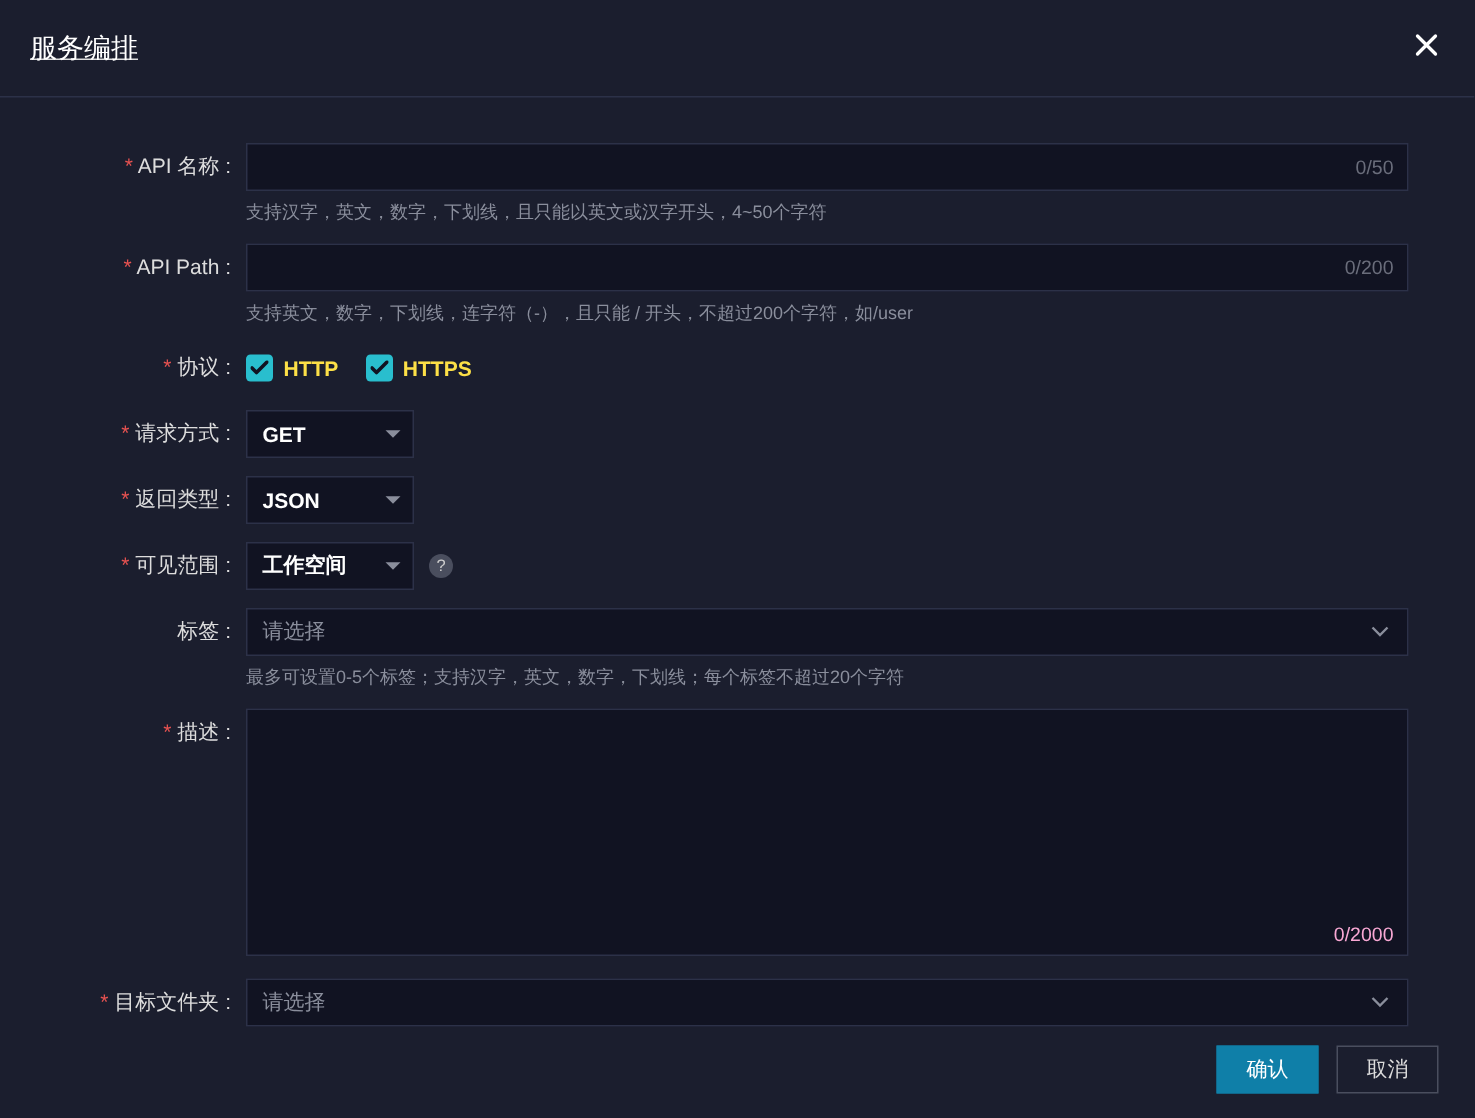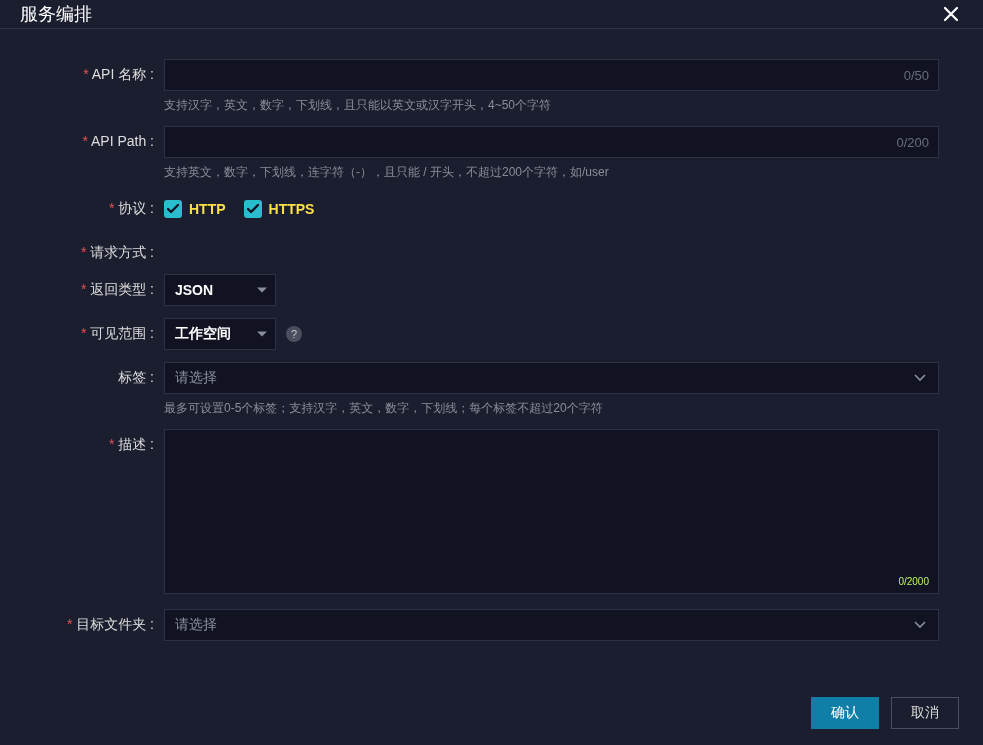--- a/index.html
+++ b/index.html
@@ -14,23 +14,24 @@
     }
     .modal {
       width: 100%;
       height: 100%;
       display: flex;
       flex-direction: column;
     }
     .modal-header {
       display: flex;
       justify-content: space-between;
-      align-items: flex-end;
-      padding: 2px 20px;
+      align-items: flex-start;
+      padding: 20px 20px;
       border-bottom: 1px solid #2c3148;
+      text-decoration: underline;
     }
     .modal-title {
       font-size: 18px;
       font-weight: 500;
       color: #fff;
     }
     .close-btn {
       cursor: pointer;
       font-size: 22px;
       color: #fff;
@@ -195,22 +196,22 @@
       padding: 8px 10px;
       font-size: 14px;
       font-family: inherit;
       resize: none;
       outline: none;
     }
     .textarea-counter {
       position: absolute;
       right: 10px;
       bottom: 10px;
-      color: #bef264;
-      font-size: 10px;
+      color: #f9a8d4;
+      font-size: 13px;
     }
     .modal-footer {
       display: flex;
       justify-content: flex-end;
       gap: 12px;
       padding: 12px 24px 16px 24px;
     }
     .btn {
       min-width: 68px;
       height: 32px;
@@ -283,20 +284,26 @@
                 </svg>
             </div>
             <span class="checkbox-label">HTTPS</span>
           </div>
         </div>
       </div>
     </div>
 
     <div class="form-row">
       <div class="form-label required">请求方式 :</div>
+      <div class="form-content">
+        <div class="select">
+          <span class="select-value">GET</span>
+          <span class="select-arrow"></span>
+        </div>
+      </div>
     </div>
 
     <div class="form-row">
       <div class="form-label required">返回类型 :</div>
       <div class="form-content">
         <div class="select">
           <span class="select-value">JSON</span>
           <span class="select-arrow"></span>
         </div>
       </div>

